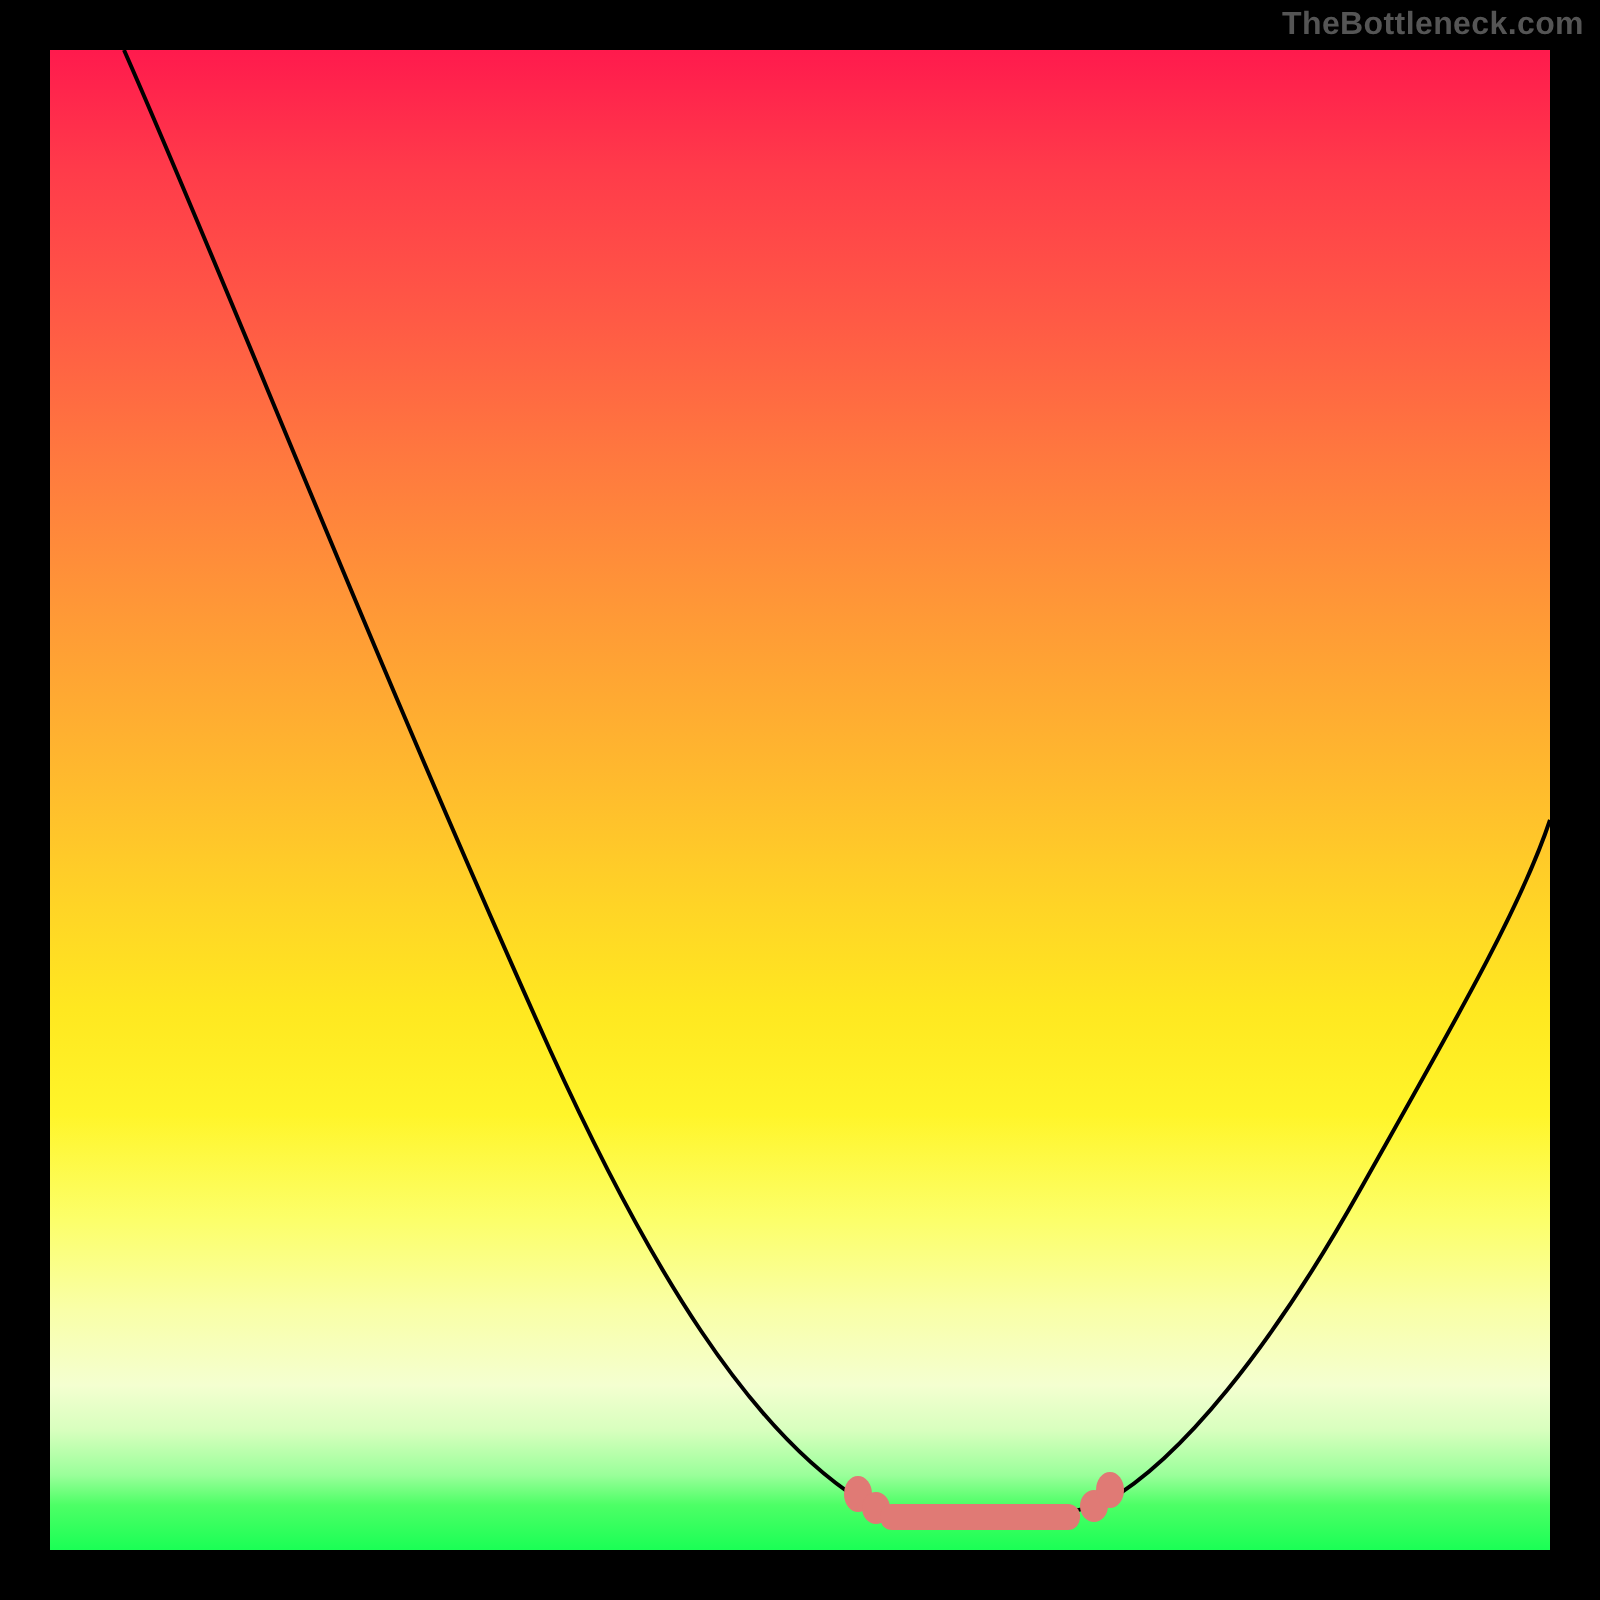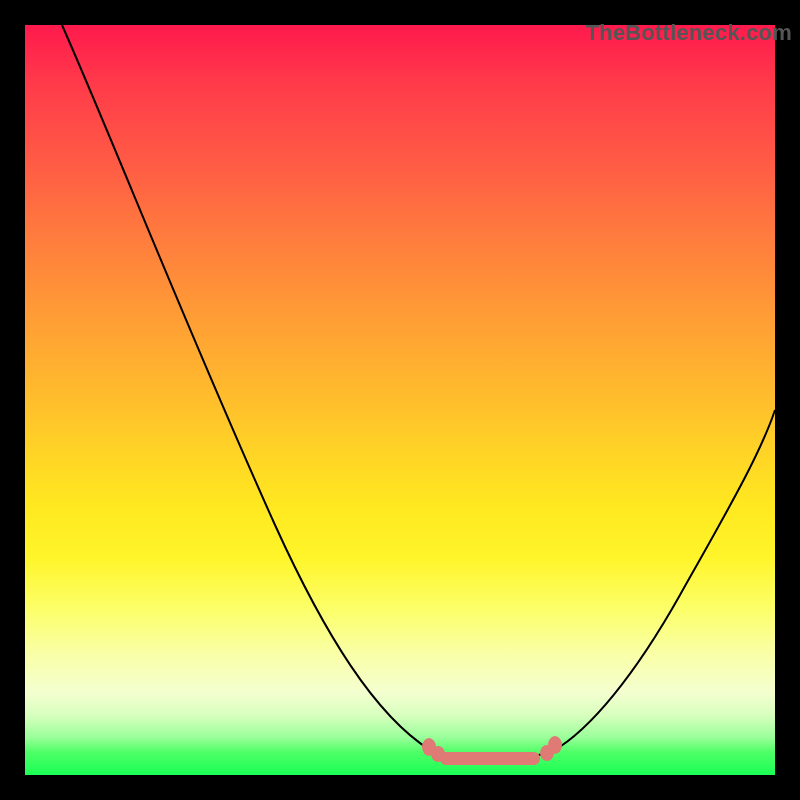--- a/index.html
+++ b/index.html
@@ -44,25 +44,24 @@
       #9aff9a 95%,
       #4dff66 97%,
       #1aff55 100%
     );
   }
   .watermark {
     position: absolute;
     top: 4px;
     right: 8px;
     color: #555;
-    font-size: 22px;
+    font-size: 16px;
     font-weight: 600;
     letter-spacing: 0.2px;
     user-select: none;
-    margin-top: 16px;
   }
   svg.curve {
     position: absolute;
     left: 25px;
     top: 25px;
     width: 750px;
     height: 750px;
     overflow: visible;
   }
 </style>

